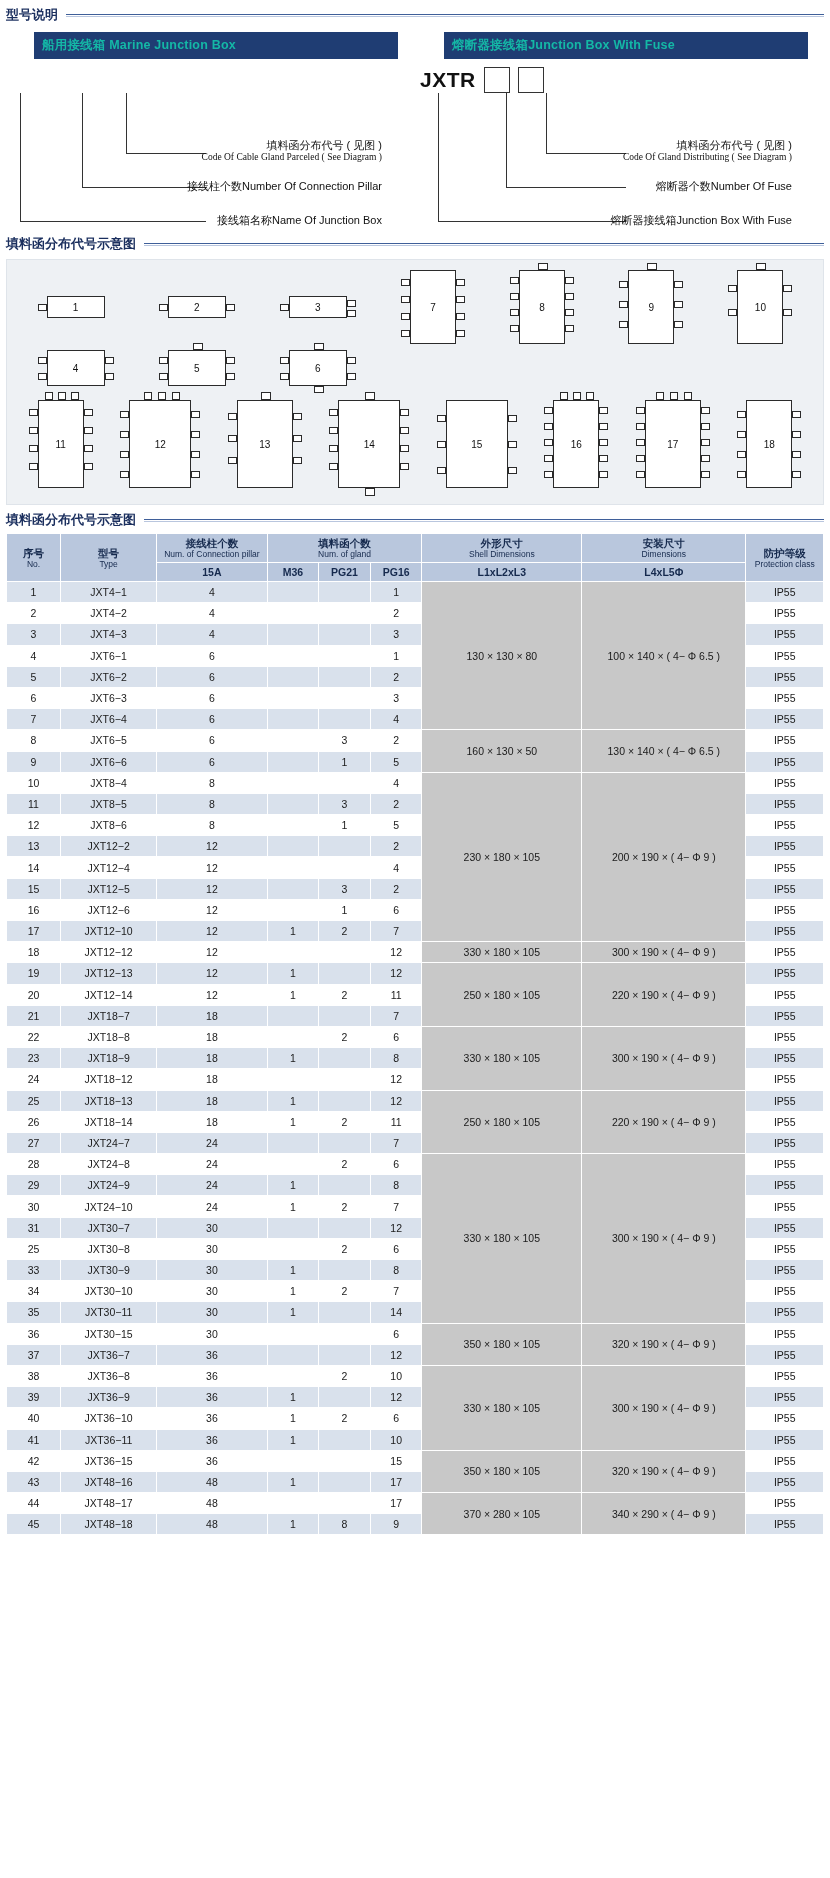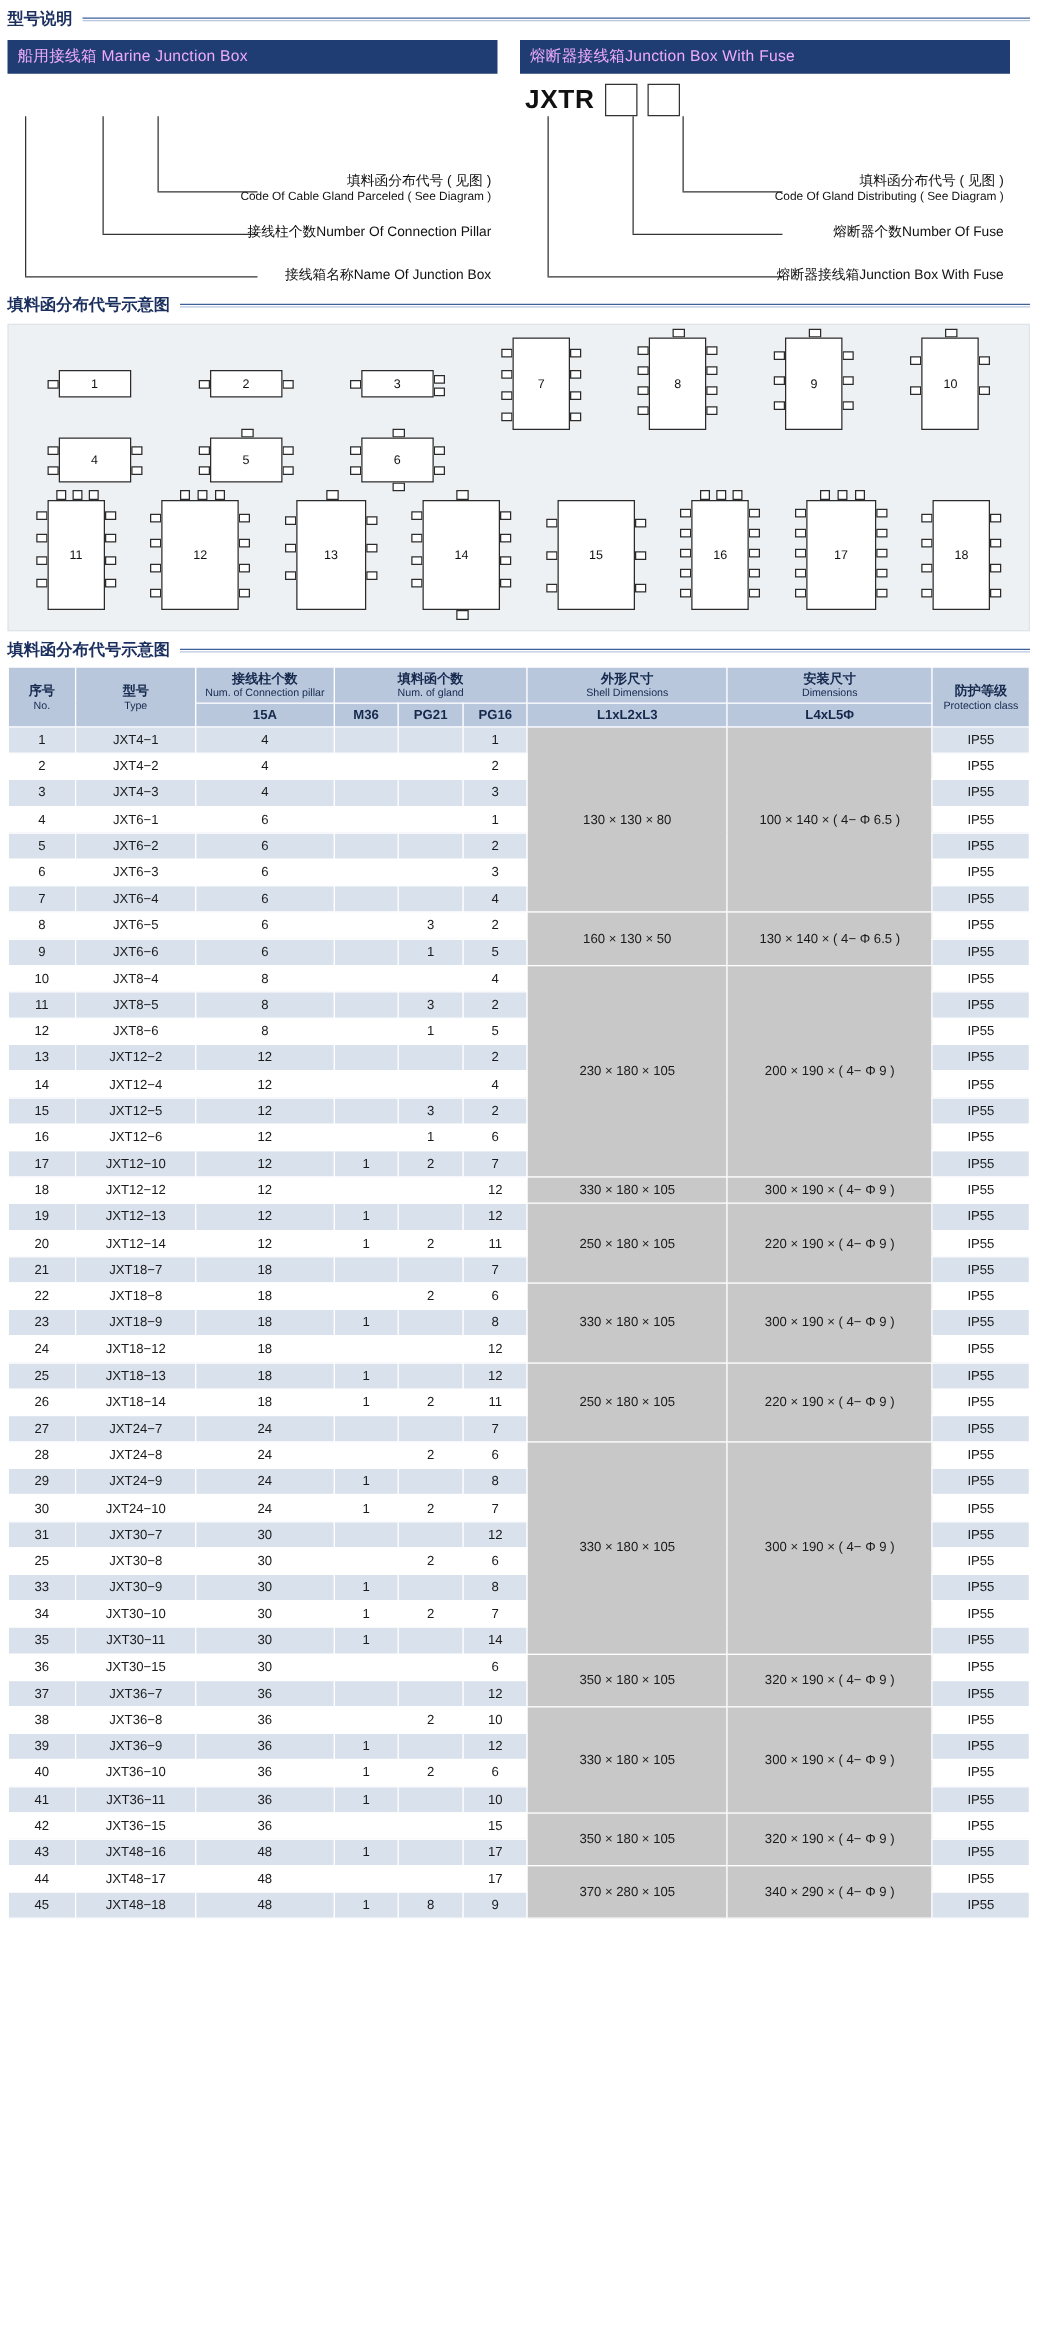--- a/index.html
+++ b/index.html
@@ -38,25 +38,26 @@
 
   
   .model-wrap {
     display: flex;
     gap: 18px;
     padding: 8px 6px 0 6px;
   }
   .model-col { width: 392px; }
   .bar {
     background: #1f3d73;
-    color: #f0abfc;
+    color: #14b8a6;
     font-size: 12.5px;
-    font-weight: normal;
+    font-weight: bold;
     padding: 5px 8px;
     letter-spacing: .2px;
+    margin-left: 28px;
   }
   .model-body {
     position: relative;
     height: 170px;
     padding-top: 8px;
   }
   .code-row {
     display: flex;
     align-items: flex-start;
     gap: 8px;
@@ -74,23 +75,23 @@
     border: 1px solid #333;
     background: #fff;
   }
   .leaders { position: absolute; left: 0; top: 0; width: 100%; height: 100%; }
   .leg {
     position: absolute;
     font-size: 11px;
     color: #111;
     white-space: nowrap;
     text-align: right;
-    right: 5px;
-  }
-  .leg .sm { font-size: 9.5px; display: block; line-height: 11px; }
+    right: 16px;
+  }
+  .leg .sm { font-size: 9.5px; display: block; line-height: 11px; font-family: Liberation Serif, serif; }
   .leg .cn { display: block; line-height: 13px; }
   .ln { position: absolute; background: #333; }
 
   
   .diagram-panel {
     margin: 6px 6px 0 6px;
     background: #eef1f4;
     border: 1px solid #dfe4ea;
     padding: 10px 8px;
   }

